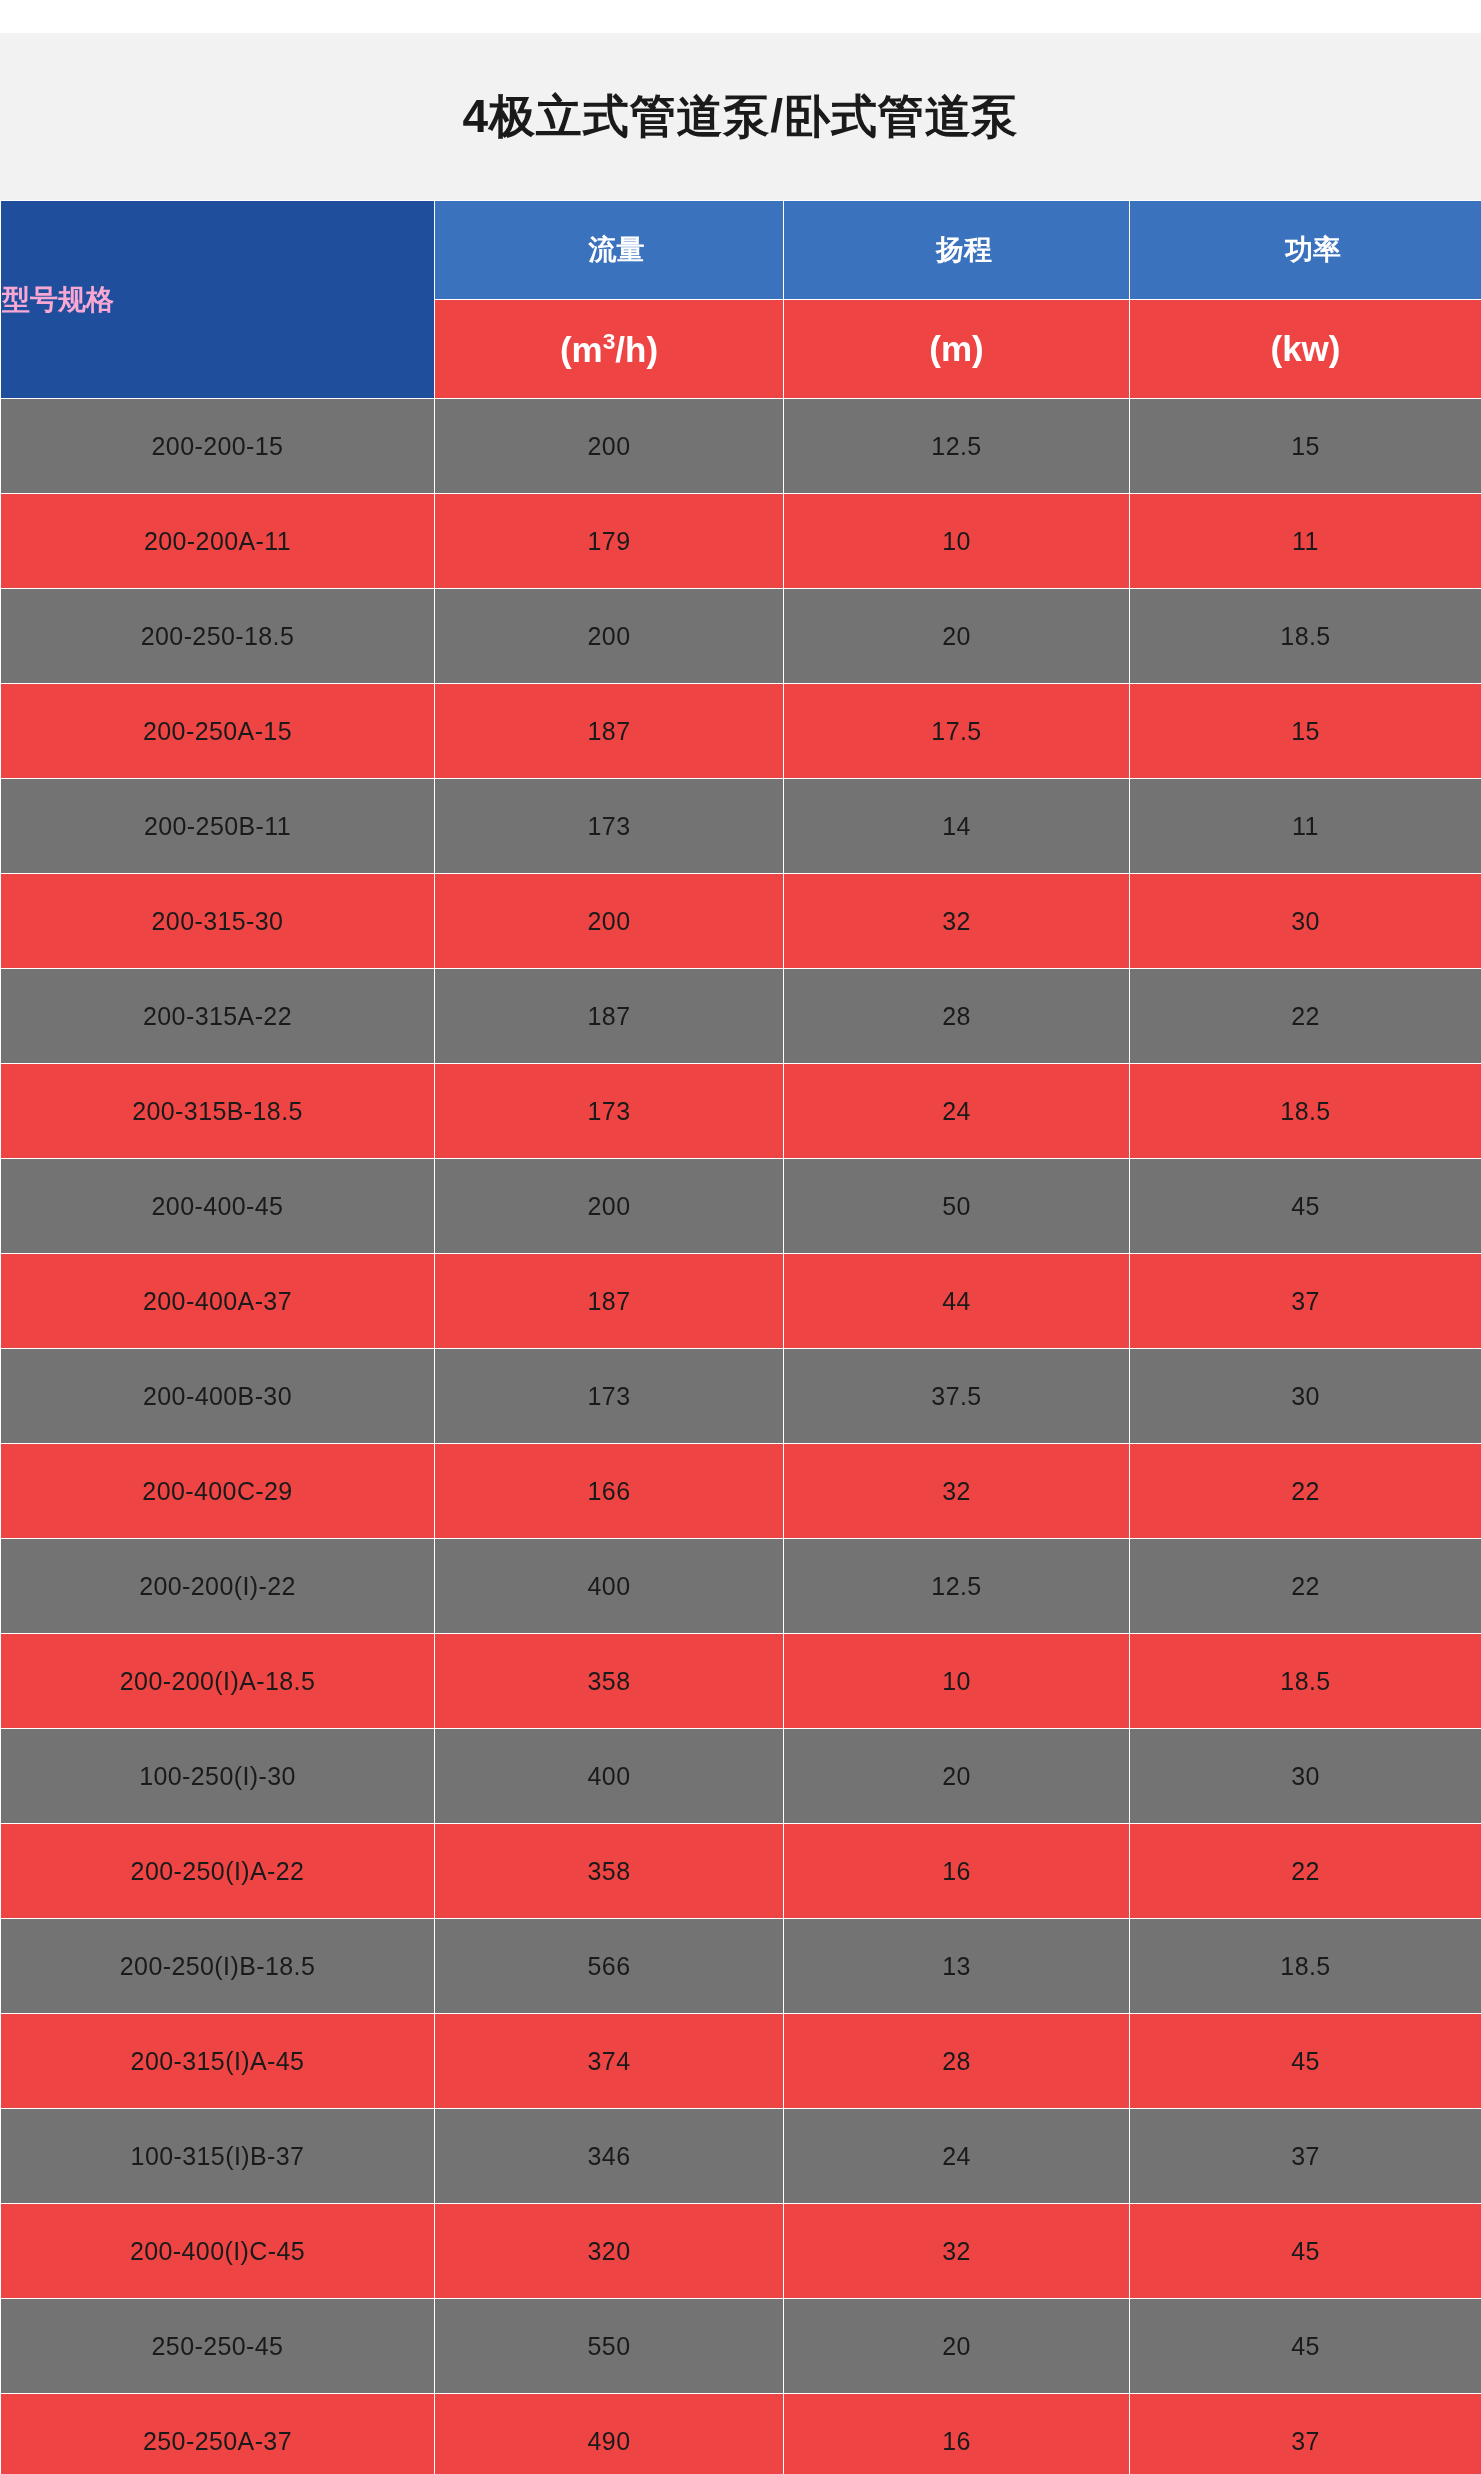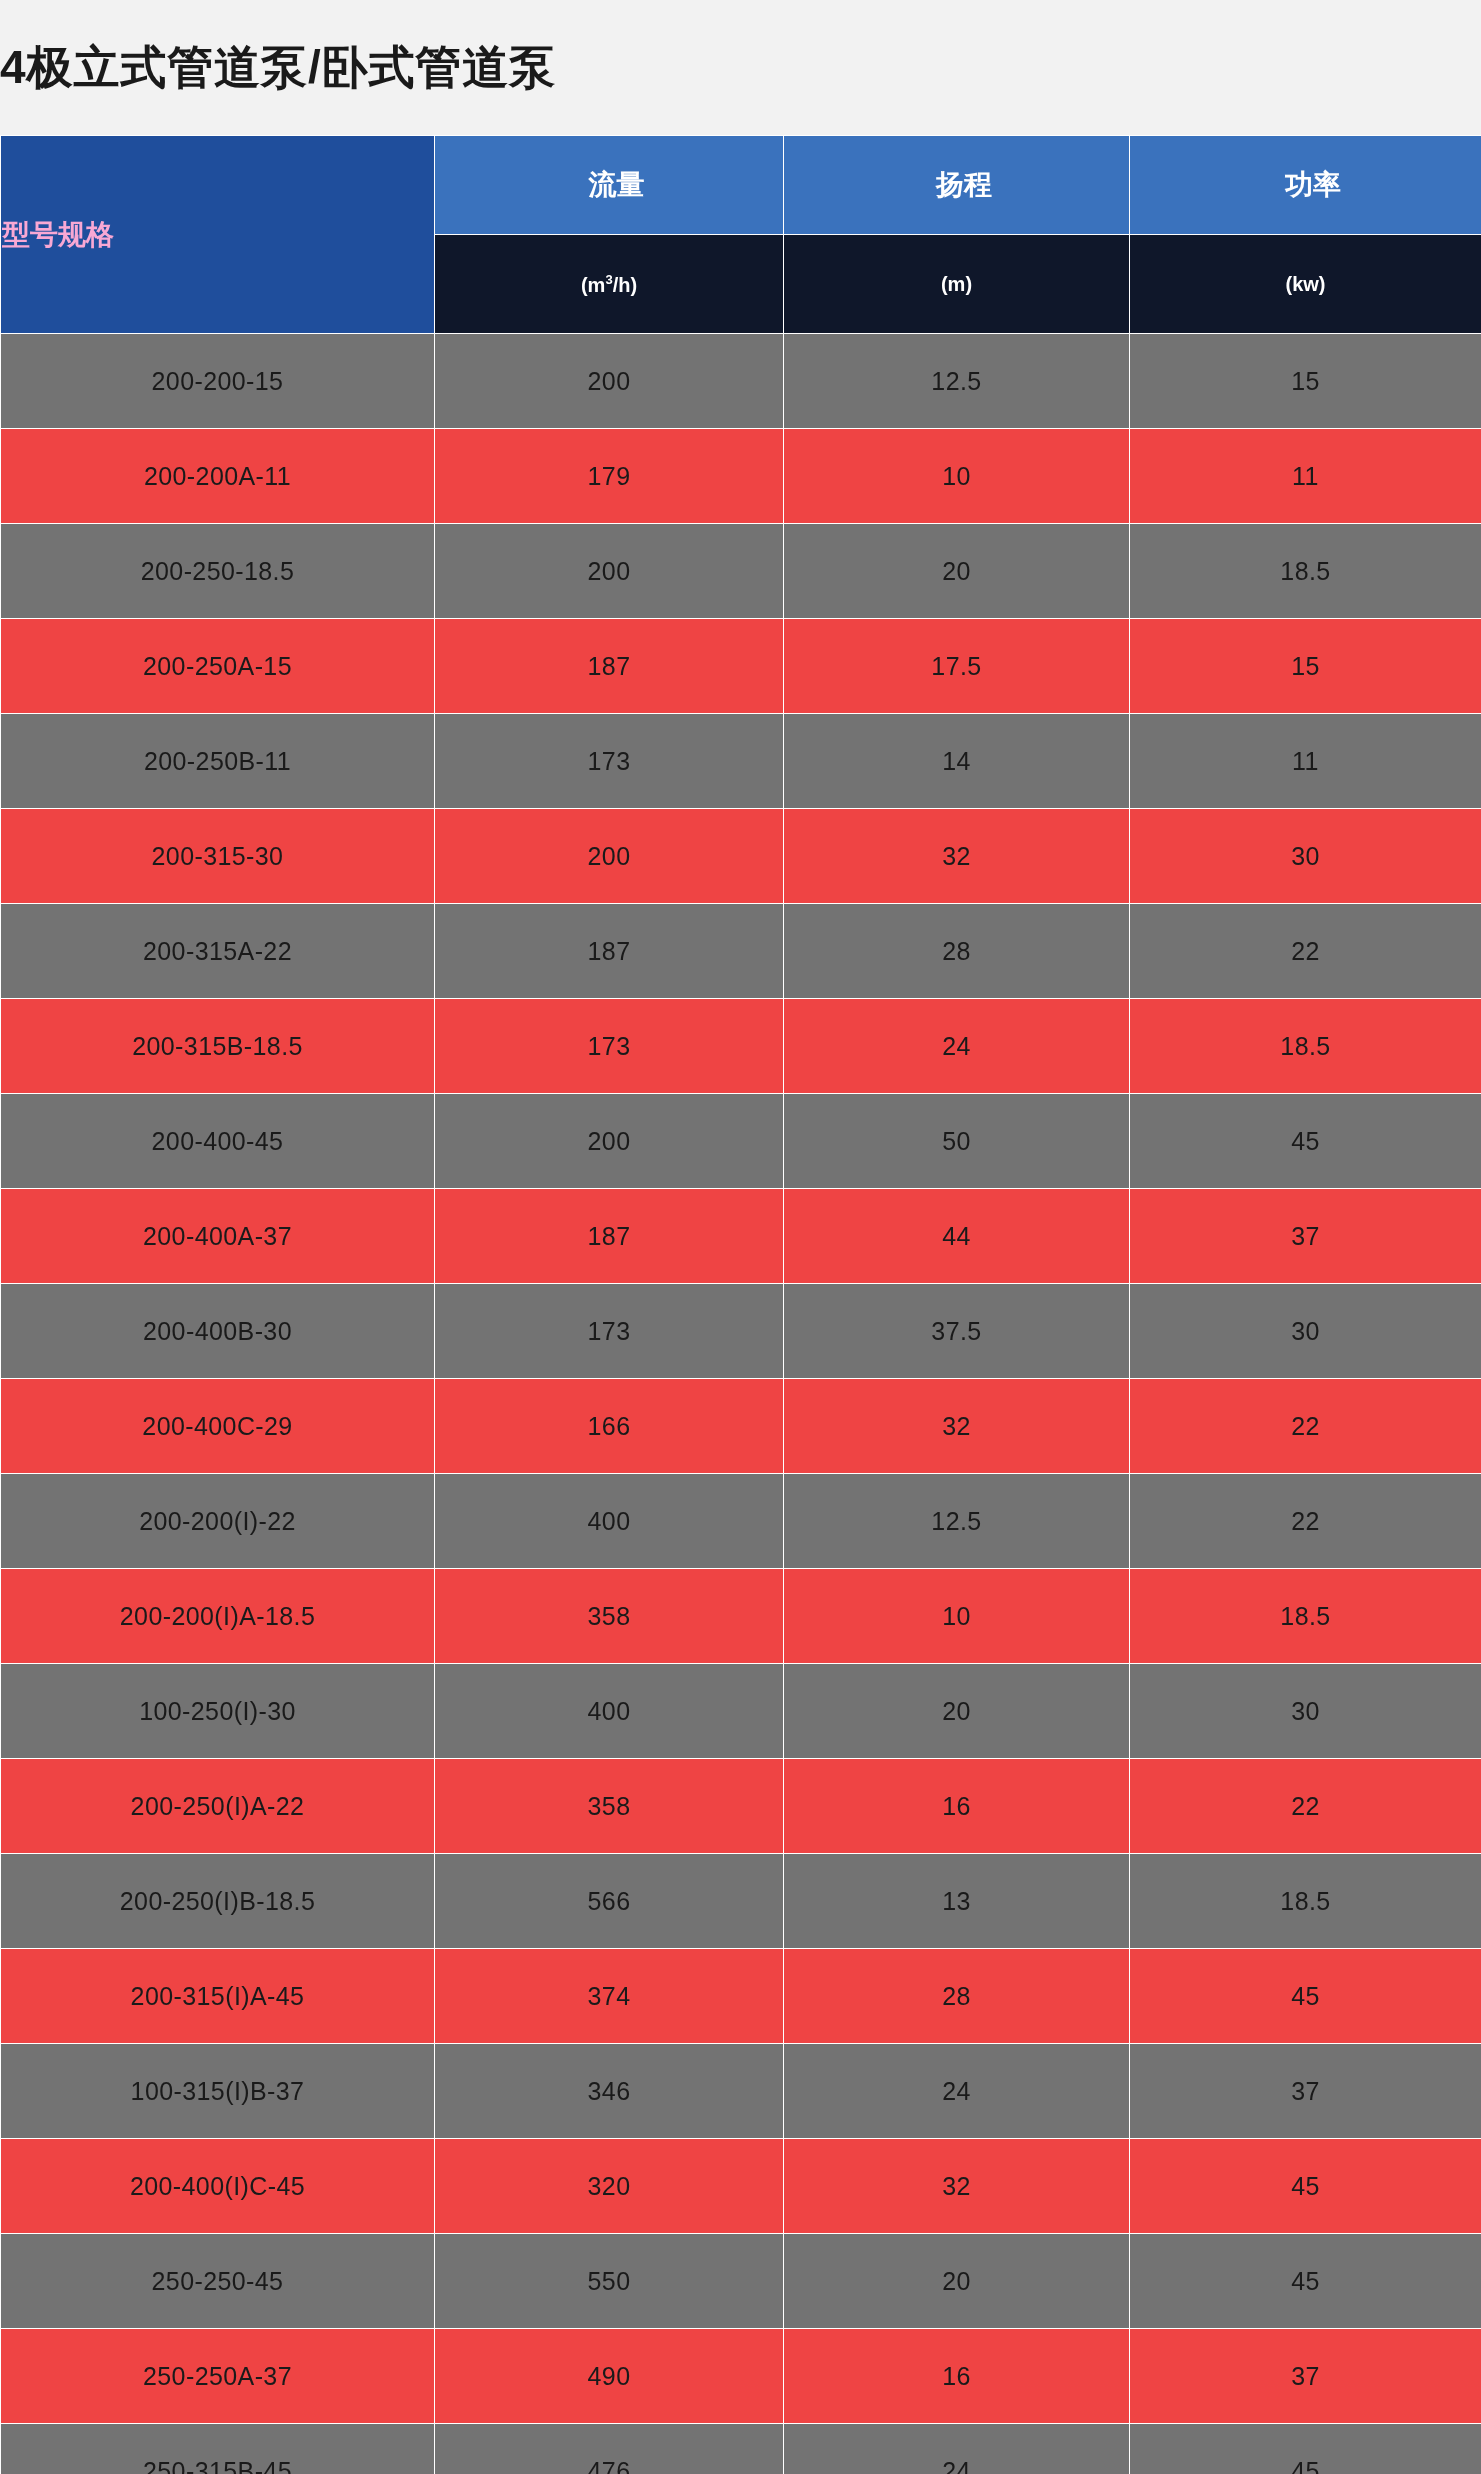--- a/index.html
+++ b/index.html
@@ -10,24 +10,26 @@
   body {
     font-family: "Liberation Sans", "DejaVu Sans", sans-serif;
     width: 1481px;
   }
   .page {
     width: 1481px;
     box-sizing: border-box;
     background: #ffffff;
   }
   .title-bar {
-    height: 135px;
+    height: 167px;
     display: flex;
     align-items: center;
+    justify-content: center;
     background: #f2f2f2;
+    margin-top: 33px;
   }
   .title-text {
     font-size: 46px;
     font-weight: bold;
     color: #1a1a1a;
     letter-spacing: 0.9px;
   }
   table.spec {
     border-collapse: collapse;
     width: 1481px;
@@ -53,23 +55,23 @@
     color: #ffffff;
     font-size: 28px;
     font-weight: bold;
     text-align: center;
     vertical-align: middle;
     border: 0.9px solid #ffffff;
     height: 96px;
     padding-left: 16px;
   }
   .hdr-sub {
-    background: #0f172a;
+    background: #ef4444;
     color: #ffffff;
-    font-size: 20px;
+    font-size: 35px;
     font-weight: bold;
     vertical-align: middle;
     border: 0.9px solid #ffffff;
     height: 96px;
   }
   td.cell {
     font-size: 25px;
     color: #1a1a1a;
     text-align: center;
     vertical-align: middle;

